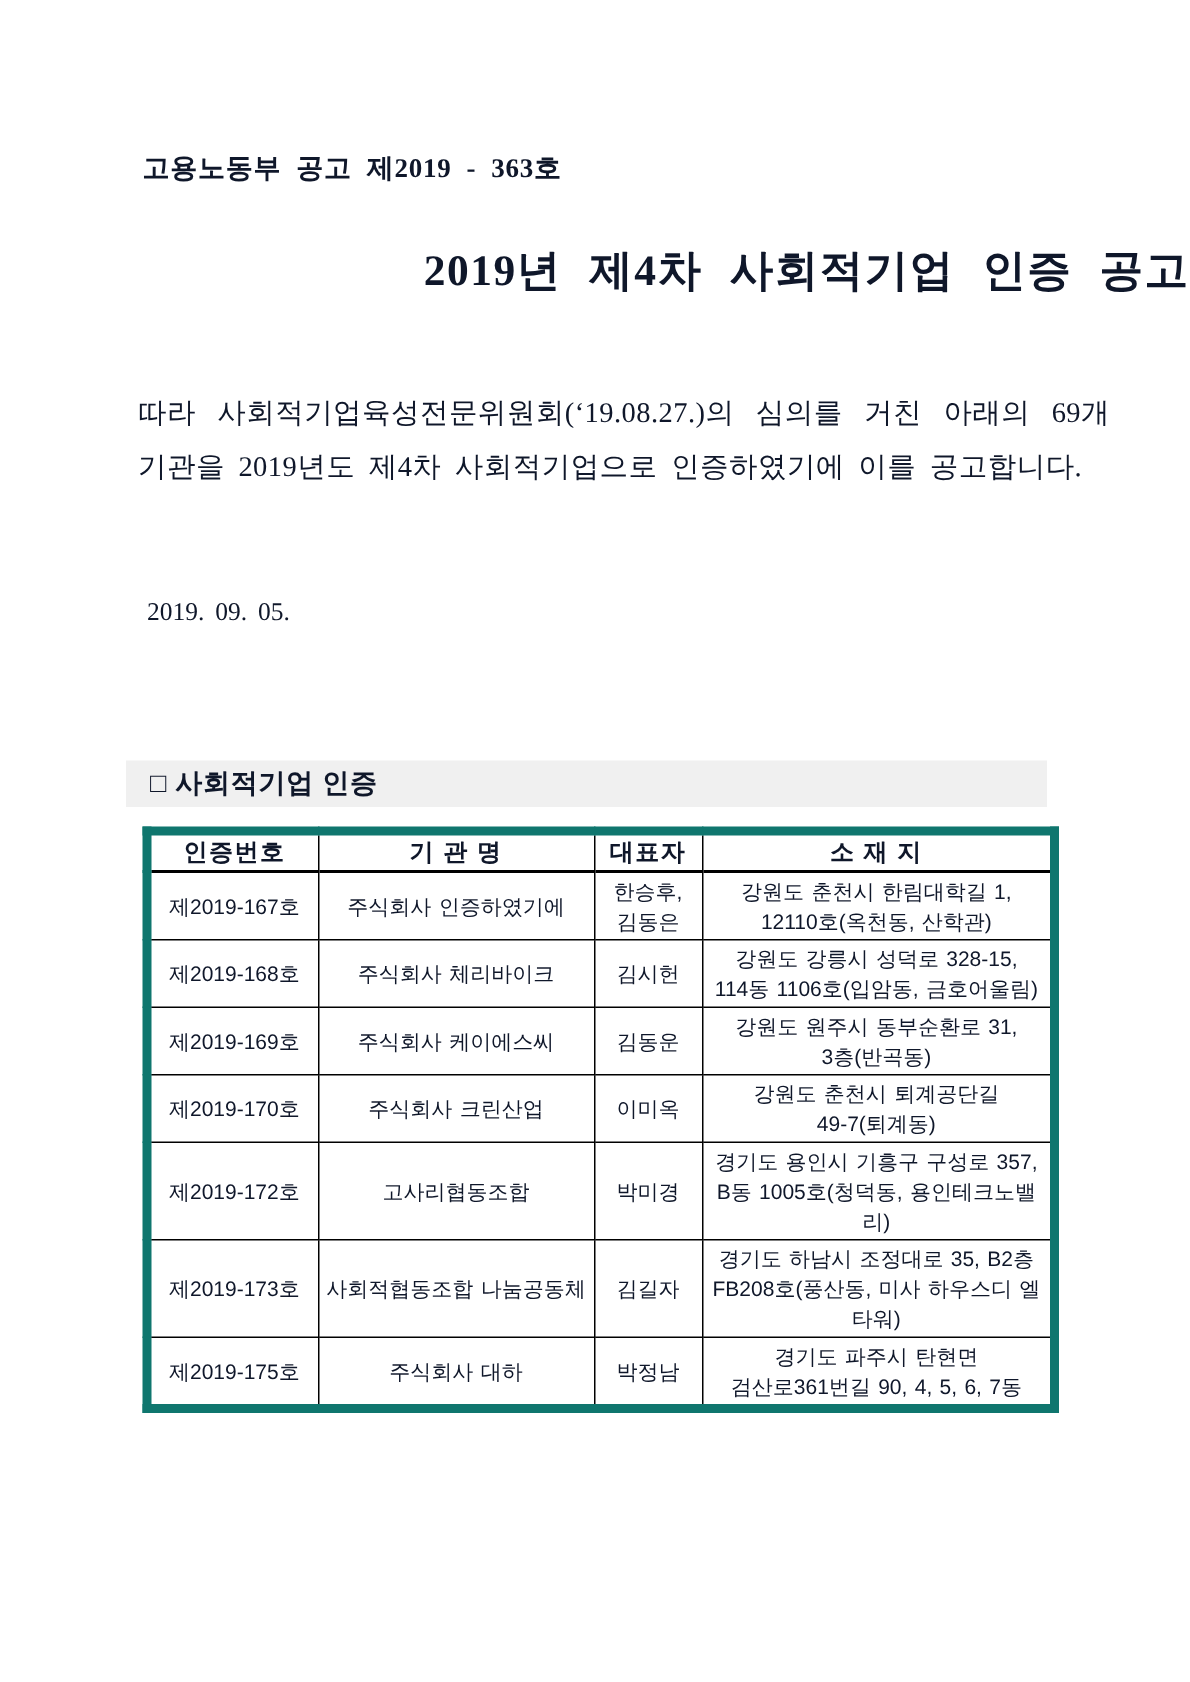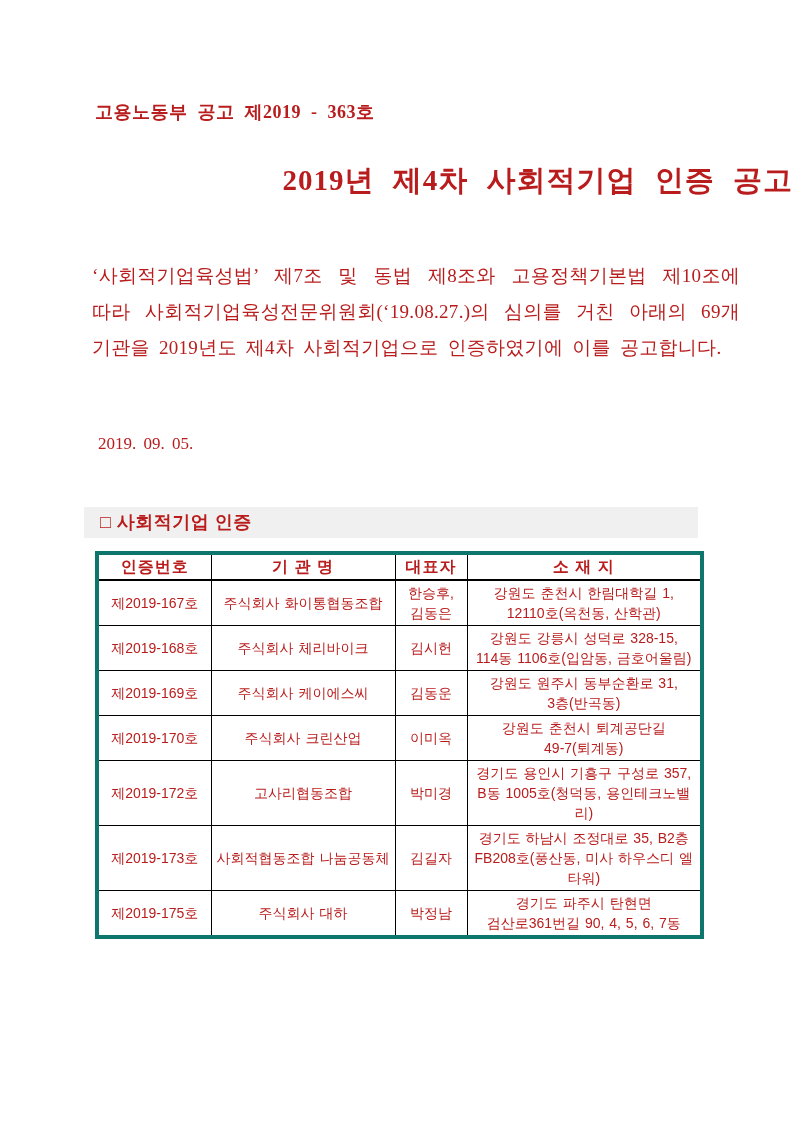--- a/index.html
+++ b/index.html
@@ -1,21 +1,21 @@
 <!DOCTYPE html>
 <html><head>
 <meta charset="utf-8">
 <style>
   * { margin:0; padding:0; box-sizing:border-box; }
   html,body { background:#ffffff; }
   .page {
     position:relative;
     width:793px; height:1121px;
     background:#ffffff;
-    color:#b91c1c;
+    color:#0f172a;
     font-family:"Liberation Serif", serif;
     overflow:hidden;
   }
   .notice-number {
     position:absolute; left:95px; top:100px;
     font-size:18px; font-weight:bold;
     word-spacing:5px; letter-spacing:0.5px;
   }
   .doc-title {
     position:absolute; left:0; top:161px; width:100%;
@@ -25,21 +25,21 @@
   }
   .body-text {
     position:absolute; left:92px; top:258px; width:648px;
     font-size:19px; line-height:36px;
     word-spacing:4px; letter-spacing:0.3px;
   }
   .body-line { text-align:justify; text-align-last:justify; }
   .body-line.last { text-align-last:auto; }
   .doc-date {
     position:absolute; left:98px; top:398px;
-    font-size:17px; word-spacing:3px;margin-top:36px;
+    font-size:17px; word-spacing:3px;
   }
   .signature {
     position:absolute; right:84px; top:427px;
     font-size:19px; word-spacing:3px;
   }
   .signer-name {
     font-size:22px; font-weight:bold; margin-left:10px; letter-spacing:1px;
   }
   .section-header {
     position:absolute; left:84px; top:507px;
@@ -49,21 +49,21 @@
     font-size:18px; font-weight:bold;
     line-height:31px; padding-left:16px;
     letter-spacing:0.5px;
   }
   table.cert-table {
     position:absolute; left:95px; top:551px;
     width:605px;
     border-collapse:collapse;
     table-layout:fixed;
     font-family:"Liberation Sans", sans-serif;
-    border:4px solid #0f766e;
+    border:6px solid #0f766e;
   }
   .cert-table col.c-no   { width:114px; }
   .cert-table col.c-org  { width:184px; }
   .cert-table col.c-rep  { width:72px;  }
   .cert-table col.c-addr { width:235px; }
   .cert-table th {
     border:1px solid #000;
     border-bottom:2px solid #000;
     height:27px;
     font-size:16px; font-weight:bold;
@@ -84,21 +84,20 @@
 </head>
 <body>
 
 <div class="page">
 
   <div class="notice-number">고용노동부 공고 제2019 - 363호</div>
 
   <div class="doc-title">2019년 제4차 사회적기업 인증 공고</div>
 
   <div class="body-text">
-    <div class="body-line">‘사회적기업육성법’ 제7조 및 동법 제8조와 고용정책기본법 제10조에</div>
     <div class="body-line">따라 사회적기업육성전문위원회(‘19.08.27.)의 심의를 거친 아래의 69개</div>
     <div class="body-line last">기관을 2019년도 제4차 사회적기업으로 인증하였기에 이를 공고합니다.</div>
   </div>
 
   <div class="doc-date">2019. 09. 05.</div>
 
 
   <div class="section-header">□ 사회적기업 인증</div>
 
   <table class="cert-table">
@@ -112,21 +111,21 @@
       <tr>
         <th>인증번호</th>
         <th>기 관 명</th>
         <th>대표자</th>
         <th>소 재 지</th>
       </tr>
     </thead>
     <tbody>
       <tr>
         <td>제2019-167호</td>
-        <td>주식회사 화이통협동조합</td>
+        <td>주식회사 인증하였기에</td>
         <td>한승후,
 김동은</td>
         <td>강원도 춘천시 한림대학길 1,
 12110호(옥천동, 산학관)</td>
       </tr>
       <tr>
         <td>제2019-168호</td>
         <td>주식회사 체리바이크</td>
         <td>김시헌</td>
         <td>강원도 강릉시 성덕로 328-15,

